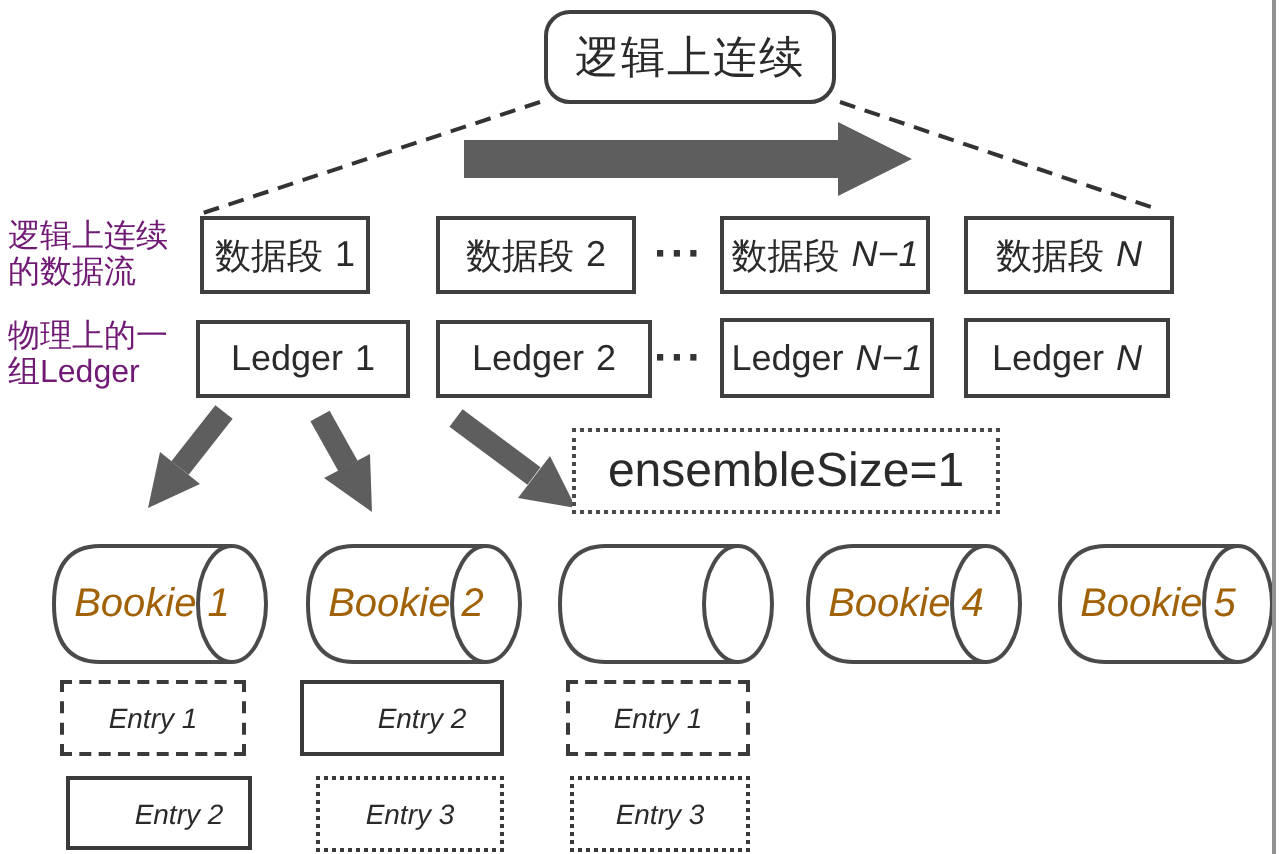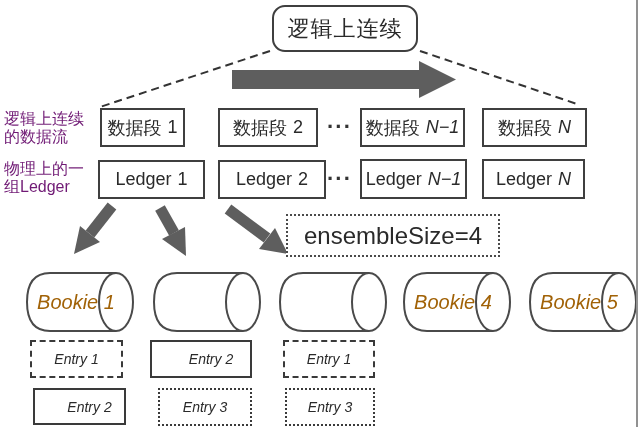--- a/index.html
+++ b/index.html
@@ -130,35 +130,36 @@
   <div class="box led3">
     <span>Ledger</span>
     <span class="num mathvar">N−1</span>
   </div>
   <div class="box led4">
     <span>Ledger</span>
     <span class="num mathvar">N</span>
   </div>
 
   <div class="box ensemble">
-    <span>ensembleSize=4</span>
+    <span>ensembleSize=1</span>
   </div>
 
   <div class="bookie bk1">
     <svg class="cylsvg" width="112" height="62" viewBox="0 0 112 62">
       <path d="M 93 2 L 27 2 Q 4 2 4 31 Q 4 60 27 60 L 93 60" fill="#fff" stroke="#4a4a4a" stroke-width="2"></path>
       <ellipse cx="93" cy="31" rx="17" ry="29" fill="#fff" stroke="#4a4a4a" stroke-width="2"></ellipse>
     </svg>
     <div class="lbl">Bookie 1</div>
   </div>
   <div class="bookie bk2">
     <svg class="cylsvg" width="112" height="62" viewBox="0 0 112 62">
       <path d="M 93 2 L 27 2 Q 4 2 4 31 Q 4 60 27 60 L 93 60" fill="#fff" stroke="#4a4a4a" stroke-width="2"></path>
       <ellipse cx="93" cy="31" rx="17" ry="29" fill="#fff" stroke="#4a4a4a" stroke-width="2"></ellipse>
     </svg>
+    <div class="lbl">Bookie 2</div>
   </div>
   <div class="bookie bk3">
     <svg class="cylsvg" width="112" height="62" viewBox="0 0 112 62">
       <path d="M 93 2 L 27 2 Q 4 2 4 31 Q 4 60 27 60 L 93 60" fill="#fff" stroke="#4a4a4a" stroke-width="2"></path>
       <ellipse cx="93" cy="31" rx="17" ry="29" fill="#fff" stroke="#4a4a4a" stroke-width="2"></ellipse>
     </svg>
   </div>
   <div class="bookie bk4">
     <svg class="cylsvg" width="112" height="62" viewBox="0 0 112 62">
       <path d="M 93 2 L 27 2 Q 4 2 4 31 Q 4 60 27 60 L 93 60" fill="#fff" stroke="#4a4a4a" stroke-width="2"></path>

